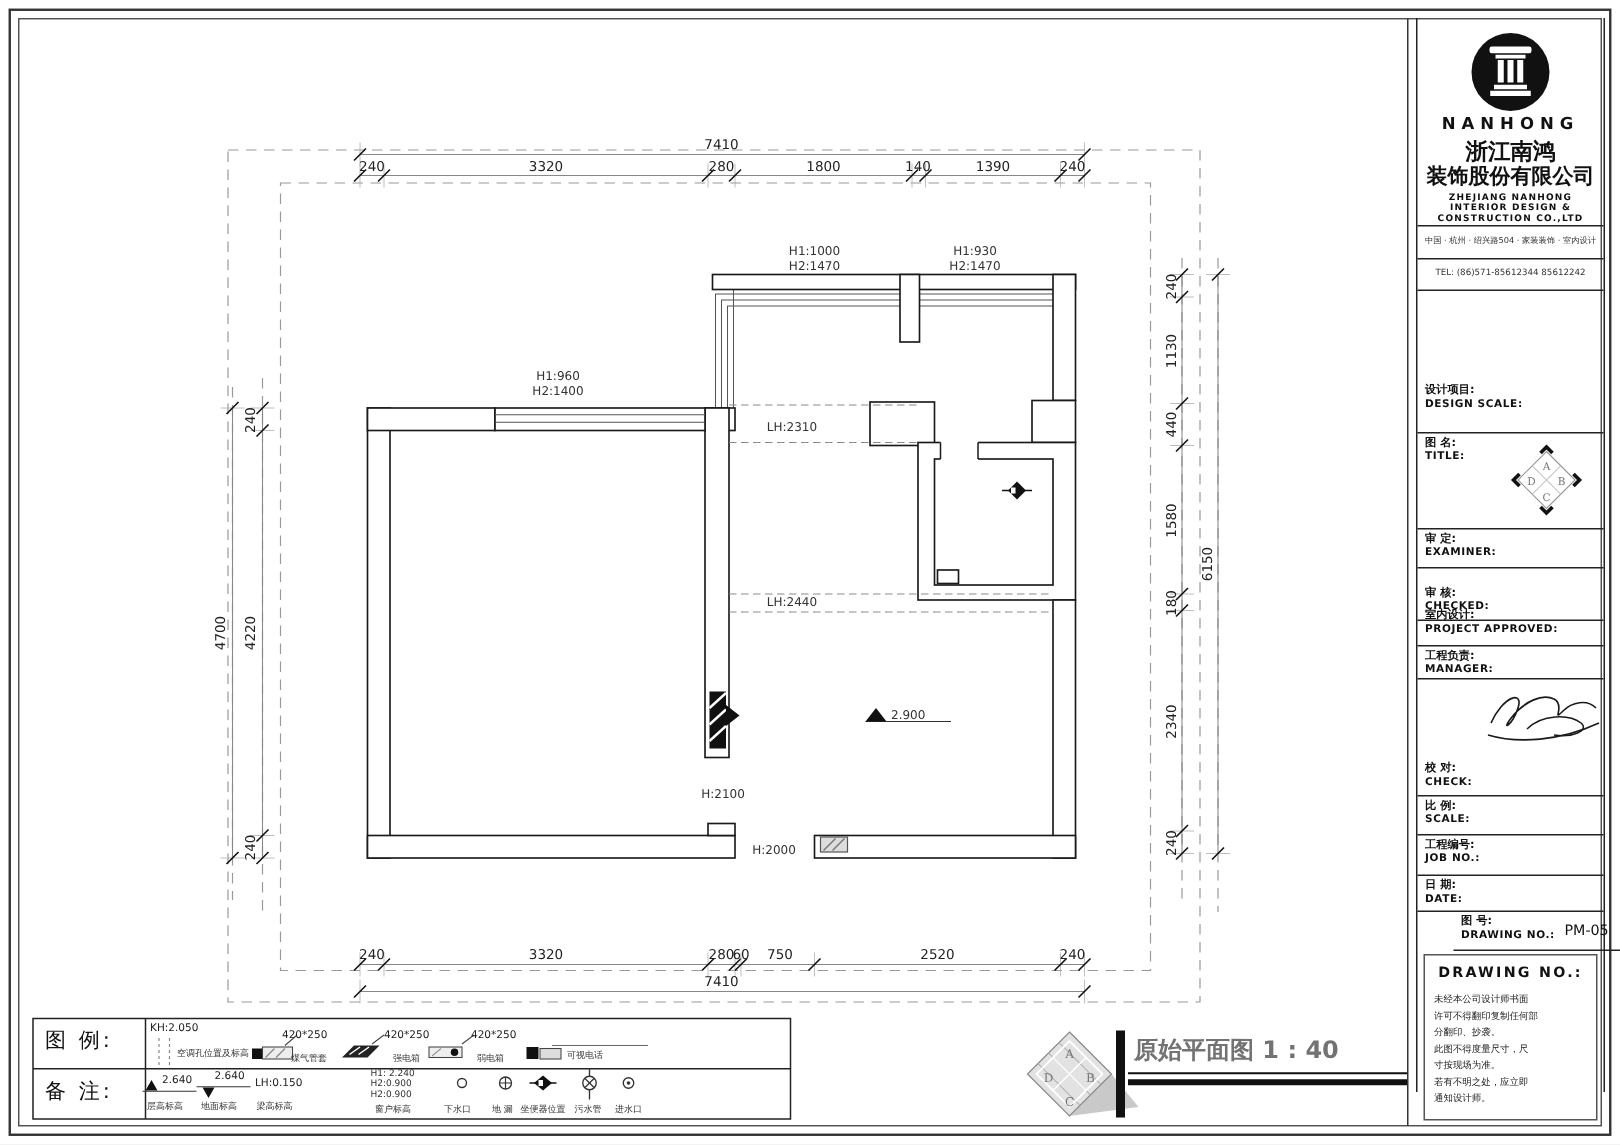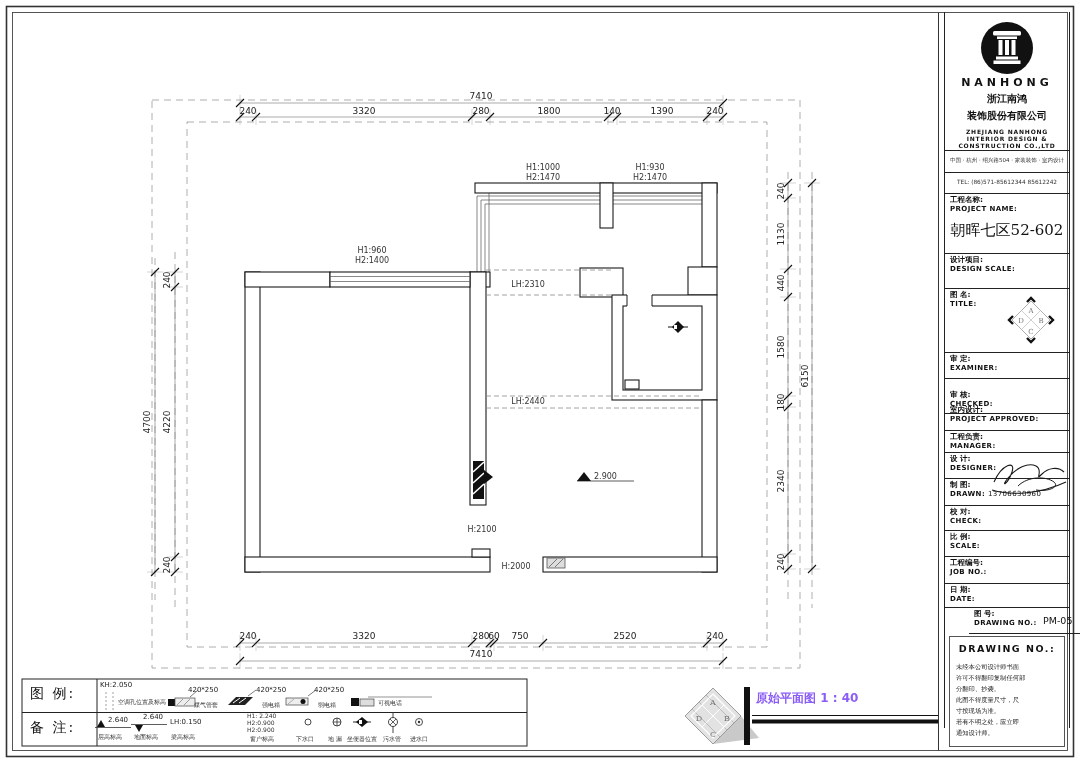--- a/index.html
+++ b/index.html
@@ -15,21 +15,21 @@
   .cl{stroke:#888;stroke-width:.7;}
   .st{stroke:#aaa;stroke-width:.5;}
   .tk{stroke:#111;stroke-width:1.1;}
   text.d{font:9px "DejaVu Sans",sans-serif;fill:#222;}
   text.s{font:8px "DejaVu Sans",sans-serif;fill:#333;}
   text.g{font:8px "DejaVu Serif",serif;fill:#777;}
   
   .cjk6{font-size:6px;color:#333;white-space:nowrap;}
   .val7{font-size:7px;color:#222;white-space:nowrap;}
   .leglabel{font-size:14px;color:#111;letter-spacing:2px;font-weight:500;}
-  .plantitle{font-size:12px;font-weight:700;color:#8b5cf6;white-space:nowrap;}
+  .plantitle{font-size:16px;font-weight:700;color:#737373;white-space:nowrap;}
   
   #tblock{position:absolute;left:944px;top:12px;width:124px;height:716px;border-left:1px solid #222;border-right:1px solid #222;}
   .tb-row{position:absolute;left:0;width:100%;border-bottom:1px solid #222;}
   .tb-cn{position:absolute;left:5px;top:2px;font-size:7.5px;font-weight:700;color:#111;white-space:nowrap;}
   .tb-en{position:absolute;left:5px;top:12px;font-size:7px;font-weight:700;letter-spacing:.4px;color:#111;white-space:nowrap;}
   .notesline{font-size:6.3px;color:#222;line-height:11px;white-space:nowrap;}
 </style>
 </head>
 <body>
 
@@ -380,39 +380,34 @@
         <circle cx="0" cy="0" r="26" fill="#111"></circle>
         <rect x="-14" y="-17" width="28" height="4.5" fill="#fff" rx="1.5"></rect>
         <rect x="-10" y="-11.5" width="20" height="2.5" fill="#fff"></rect>
         <rect x="-8.5" y="-8" width="4" height="15" fill="#fff"></rect>
         <rect x="-2" y="-8" width="4" height="15" fill="#fff"></rect>
         <rect x="4.5" y="-8" width="4" height="15" fill="#fff"></rect>
         <rect x="-11" y="8.5" width="22" height="3" fill="#fff"></rect>
         <rect x="-13.5" y="12.5" width="27" height="3.5" fill="#fff"></rect>
       </svg>
       <div class="abs" style="left:0;top:64px;width:100%;text-align:center;font-size:11px;font-weight:700;letter-spacing:4px;color:#111;">NANHONG</div>
-      <div class="abs" style="left:0;top:80px;width:100%;text-align:center;font-size:10px;font-weight:600;color:#111;">浙江南鸿</div>
-      <div class="abs" style="left:0;top:97px;width:100%;text-align:center;font-size:10px;font-weight:600;color:#111;">装饰股份有限公司</div>
+      <div class="abs" style="left:0;top:80px;width:100%;text-align:center;font-size:15px;font-weight:600;color:#111;">浙江南鸿</div>
+      <div class="abs" style="left:0;top:97px;width:100%;text-align:center;font-size:14px;font-weight:600;color:#111;">装饰股份有限公司</div>
       <div class="abs" style="left:0;top:116px;width:100%;text-align:center;font-size:6px;font-weight:700;letter-spacing:.8px;color:#111;">ZHEJIANG NANHONG</div>
       <div class="abs" style="left:0;top:123px;width:100%;text-align:center;font-size:6px;font-weight:700;letter-spacing:.8px;color:#111;">INTERIOR DESIGN &amp;</div>
       <div class="abs" style="left:0;top:130px;width:100%;text-align:center;font-size:6px;font-weight:700;letter-spacing:.8px;color:#111;">CONSTRUCTION CO.,LTD</div>
     </div>
 
     <div class="tb-row" style="top:138px;height:22px;">
       <div class="abs" style="left:0;top:7px;width:100%;text-align:center;font-size:5.5px;color:#333;white-space:nowrap;">中国 · 杭州 · 绍兴路504 · 家装装饰 · 室内设计</div>
     </div>
     <div class="tb-row" style="top:160px;height:21px;">
       <div class="abs" style="left:0;top:7px;width:100%;text-align:center;font-size:5.8px;color:#333;white-space:nowrap;">TEL: (86)571-85612344  85612242</div>
     </div>
 
-    <div class="tb-row" style="top:181px;height:60px;">
-      <div class="tb-cn">工程名称:</div>
-      <div class="tb-en">PROJECT NAME:</div>
-      <div class="abs" style="left:0;top:28px;width:100%;text-align:center;font-family:'DejaVu Serif',serif;font-size:15px;color:#111;white-space:nowrap;">朝晖七区52-602</div>
-    </div>
 
     <div class="tb-row" style="top:241px;height:35px;">
       <div class="tb-cn">设计项目:</div>
       <div class="tb-en">DESIGN SCALE:</div>
     </div>
     <div class="tb-row" style="top:276px;height:64px;">
       <div class="tb-cn">图  名:</div>
       <div class="tb-en">TITLE:</div>
       <svg class="abs" style="right:14px;top:8px;" width="48" height="48" viewBox="-24 -24 48 48">
         <polygon points="0,-19 19,0 0,19 -19,0" fill="none" stroke="#999" stroke-width="0.8"></polygon>
@@ -437,31 +432,20 @@
       <div class="tb-en">CHECKED:</div>
     </div>
     <div class="tb-row" style="top:391px;height:27px;">
       <div class="tb-cn">室内设计:</div>
       <div class="tb-en">PROJECT APPROVED:</div>
     </div>
     <div class="tb-row" style="top:418px;height:22px;">
       <div class="tb-cn">工程负责:</div>
       <div class="tb-en">MANAGER:</div>
     </div>
-    <div class="tb-row" style="top:440px;height:26px;">
-      <div class="tb-cn">设  计:</div>
-      <div class="tb-en">DESIGNER:</div>
-    </div>
-    <div class="tb-row" style="top:466px;height:27px;">
-      <div class="tb-cn">制  图:</div>
-      <div class="tb-en">
-        <span>DRAWN:</span>
-        <span style="font-weight:400;">13706630960</span>
-      </div>
-    </div>
     <div class="tb-row" style="top:493px;height:25px;">
       <div class="tb-cn">校  对:</div>
       <div class="tb-en">CHECK:</div>
     </div>
     <div class="tb-row" style="top:518px;height:26px;">
       <div class="tb-cn">比  例:</div>
       <div class="tb-en">SCALE:</div>
     </div>
     <div class="tb-row" style="top:544px;height:27px;">
       <div class="tb-cn">工程编号:</div>

